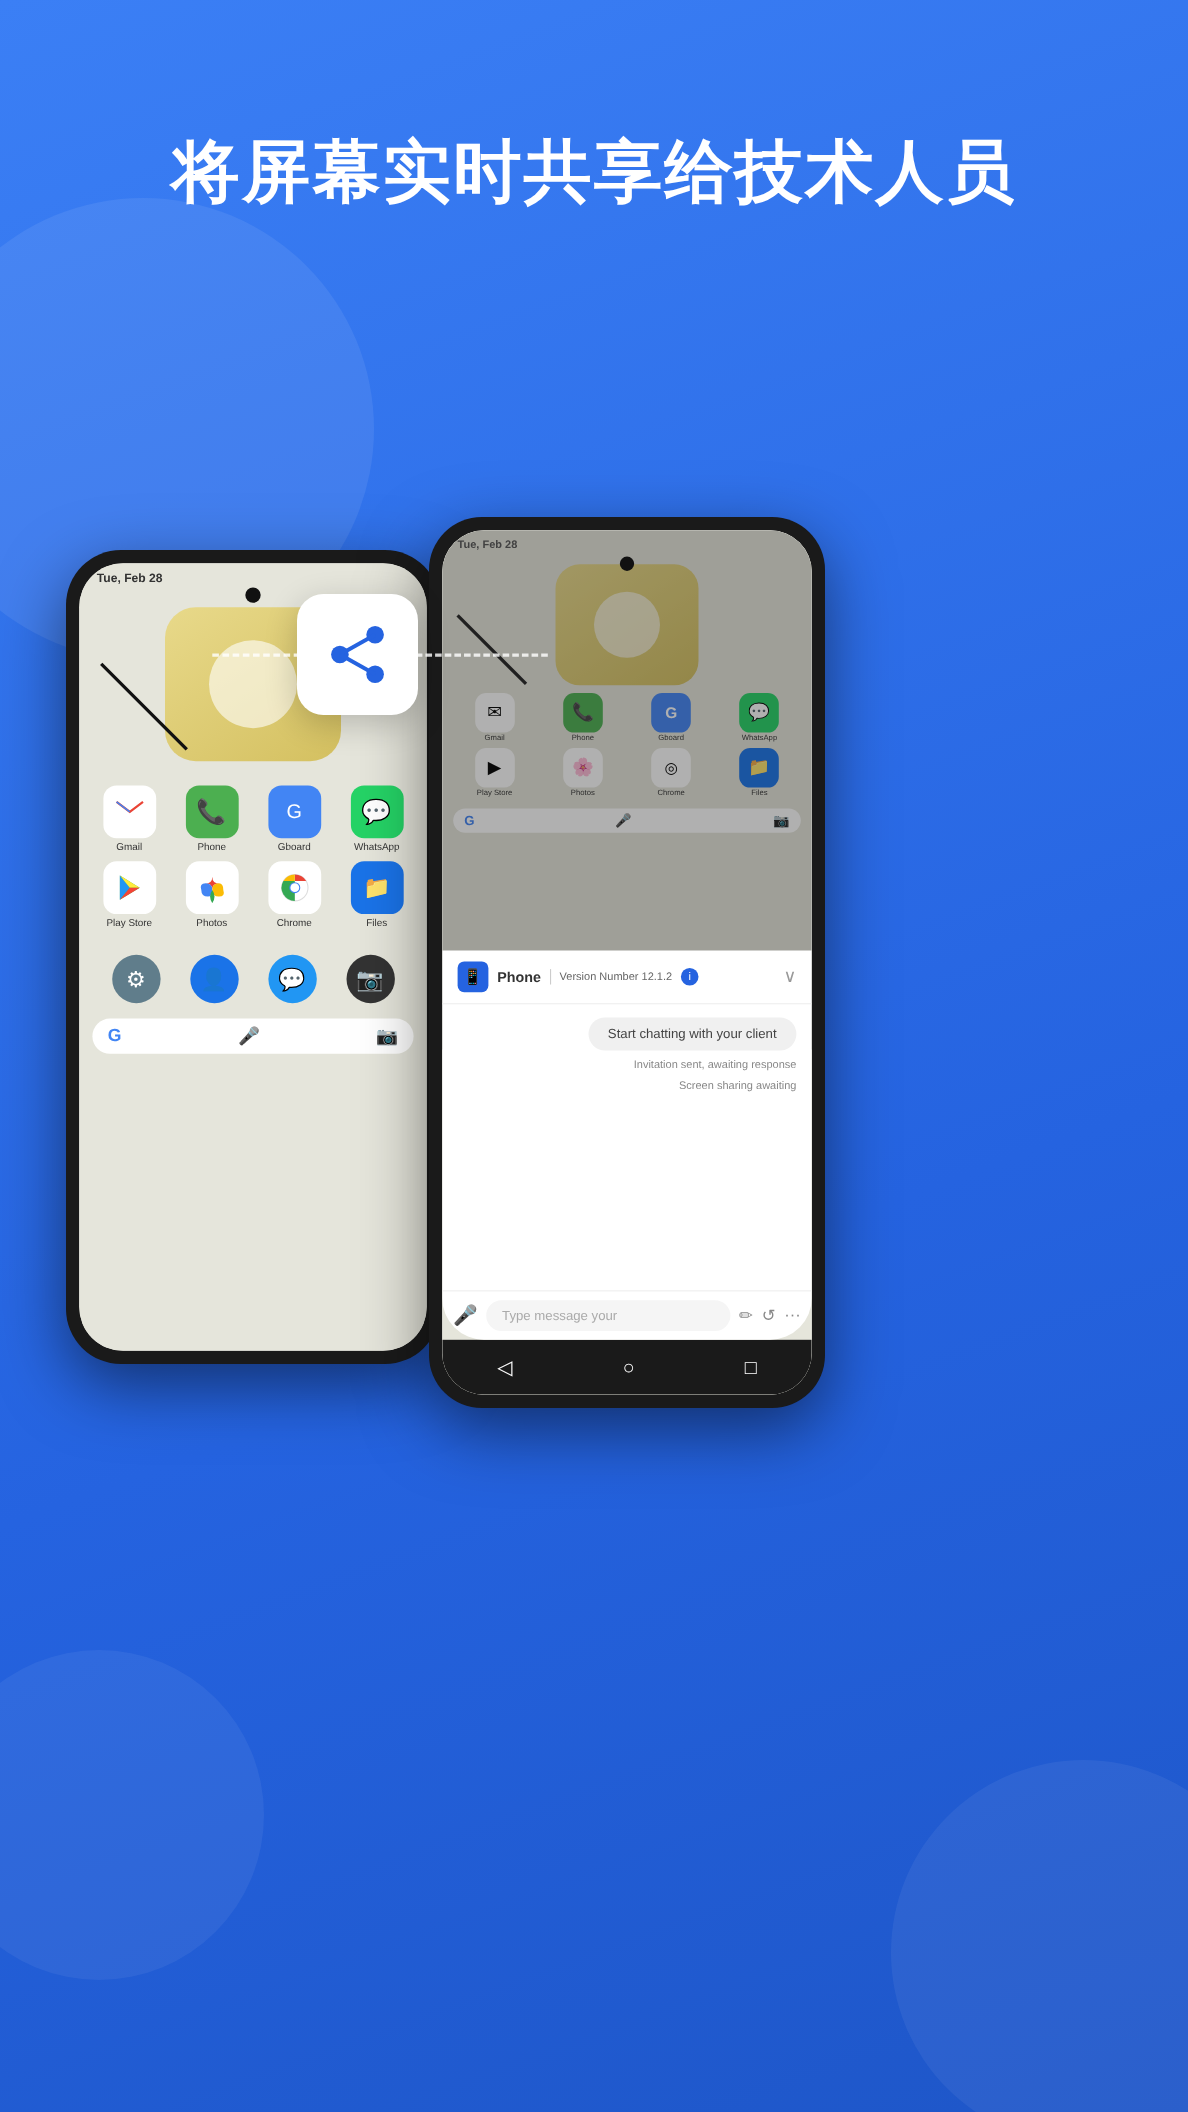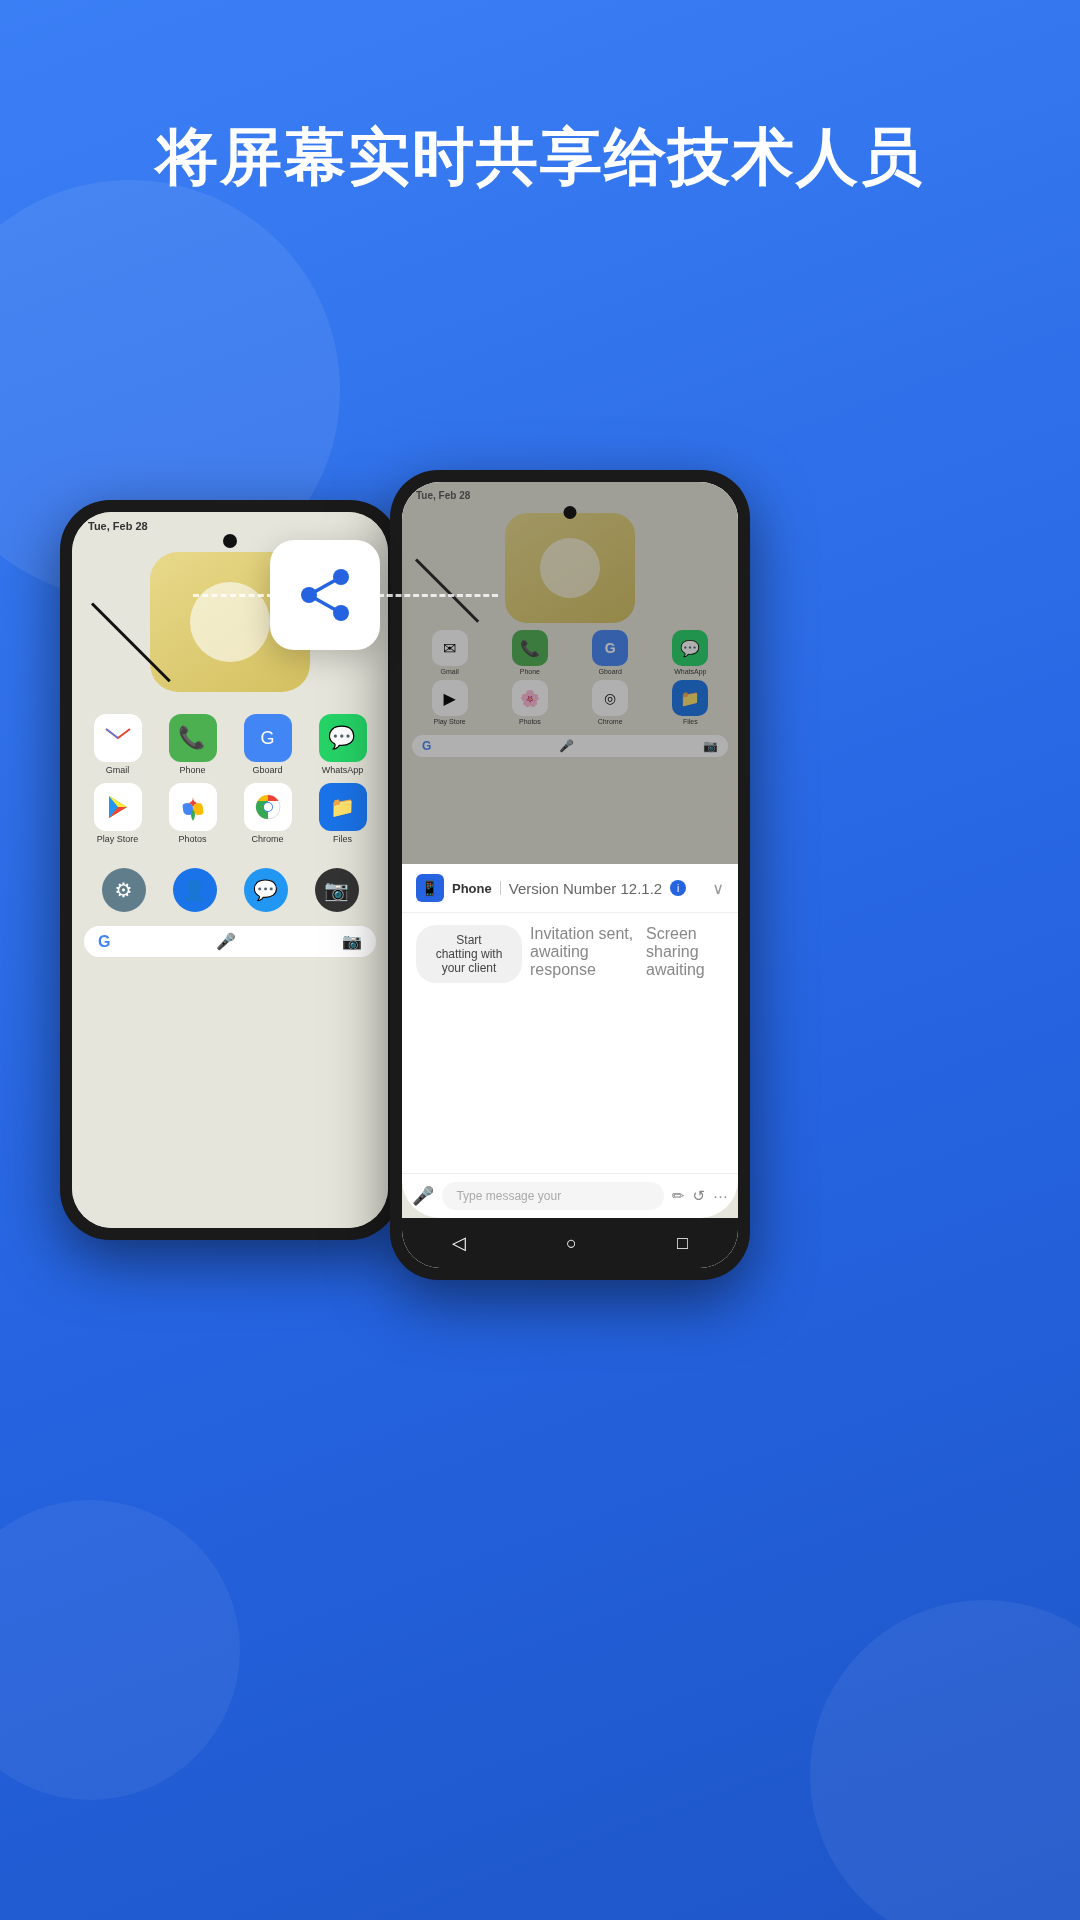--- a/index.html
+++ b/index.html
@@ -294,21 +294,21 @@
       font-size: 13px;
       font-weight: 600;
       color: #333;
     }
     .chat-divider {
       width: 1px;
       height: 14px;
       background: #ccc;
     }
     .chat-version {
-      font-size: 15px;
+      font-size: 10px;
       color: #666;
     }
     .chat-info-icon {
       width: 16px; height: 16px;
       border-radius: 50%;
       background: #2563e0;
       color: white;
       font-size: 10px;
       display: flex;
       align-items: center;
@@ -317,34 +317,34 @@
     .chat-chevron {
       margin-left: auto;
       color: #999;
       font-size: 16px;
     }
 
     .chat-messages {
       flex: 1;
       padding: 12px 14px;
       display: flex;
-      flex-direction: row;
+      flex-direction: column;
       gap: 8px;
-      align-items: flex-start;
+      align-items: flex-end;
     }
     .chat-bubble {
       background: #f0f0f0;
       border-radius: 20px;
       padding: 8px 18px;
       font-size: 12px;
       color: #444;
       text-align: center;
     }
     .chat-status-text {
-      font-size: 16px;
+      font-size: 10px;
       color: #888;
     }
 
     .chat-input-bar {
       display: flex;
       align-items: center;
       padding: 8px 10px;
       border-top: 1px solid #eee;
       gap: 8px;
     }

